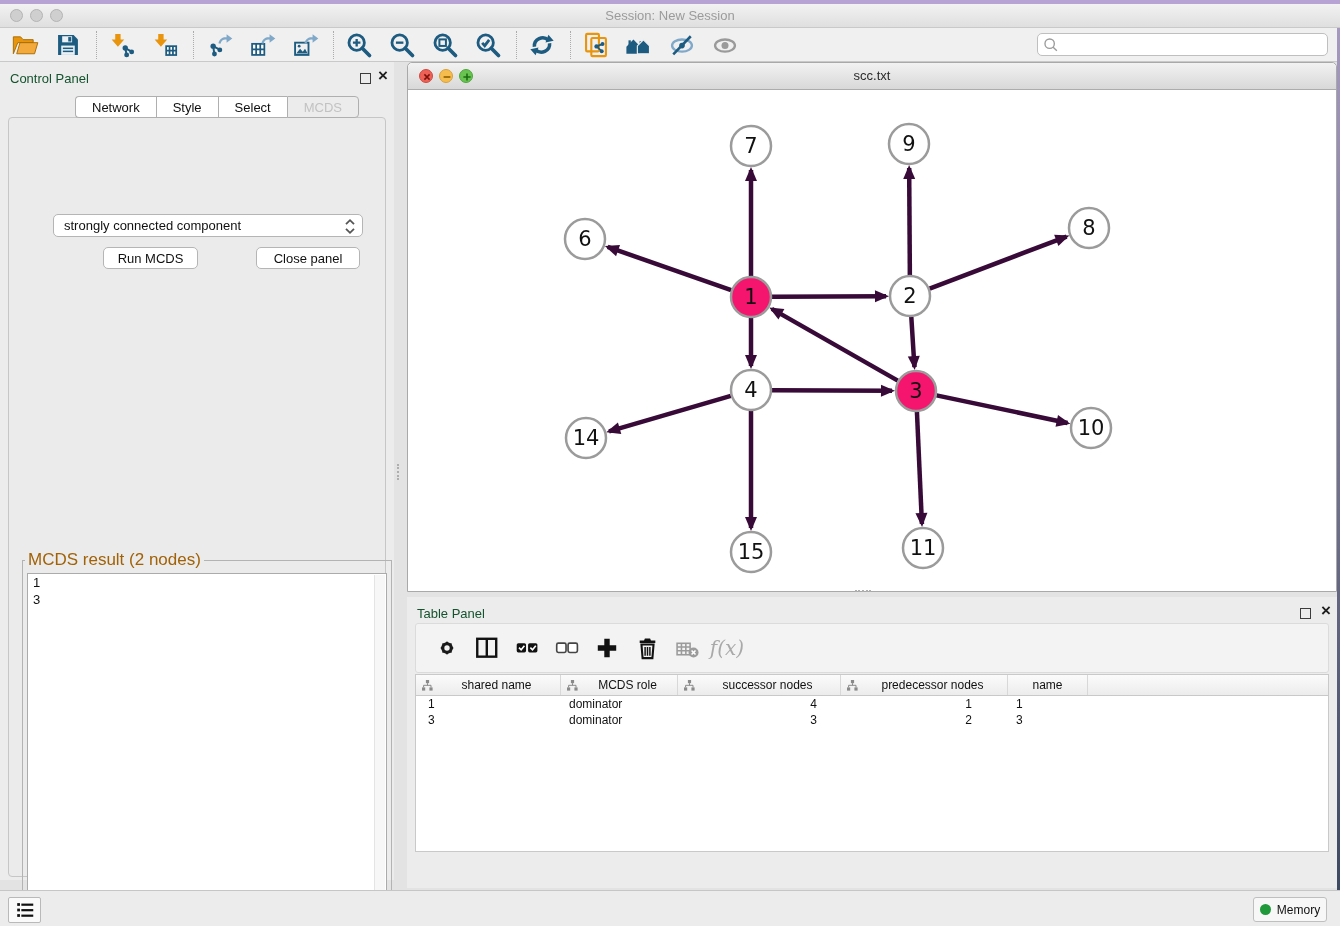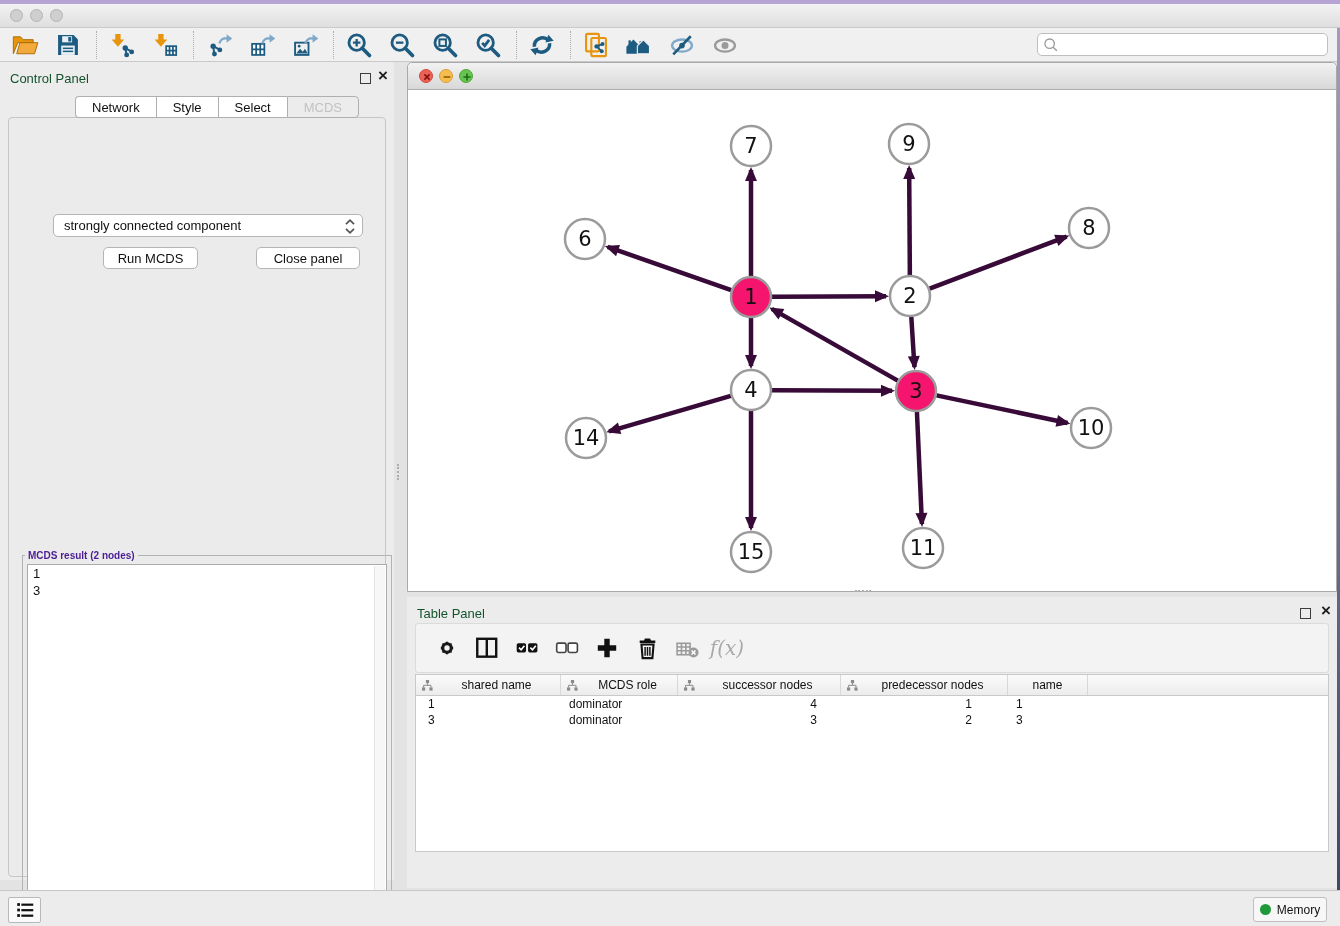--- a/index.html
+++ b/index.html
@@ -53,21 +53,21 @@
            border:1px solid #B5B5B5; border-radius:5px; font-size:13px; color:#111;
            display:flex; align-items:center; padding-left:10px; }
   .combo-arrows { position:absolute; right:6px; top:3px; }
   .btn { position:absolute; height:22px; background:#fff; border:1px solid #B5B5B5; border-radius:5px;
          font-size:13px; color:#111; display:flex; align-items:center; justify-content:center; }
   .btn-run { left:94px; top:129px; width:95px;text-align:center; }
   .btn-closep { left:202px; top:129px; width:104px;margin-left:45px; }
 
   fieldset.result-group { position:absolute; left:13px; top:432px; width:370px; height:378px;
            border:1px solid #B3B3B3; }
-  fieldset.result-group legend { font-size:10px; color:#4c1d95; padding:0 3px; margin-left:2px;font-weight:bold; }
+  fieldset.result-group legend { font-size:17px; color:#a16207; padding:0 3px; margin-left:2px; }
   .result-area { position:absolute; left:4px; top:3px; width:360px; height:360px; background:#fff;
                  border:1px solid #ABABAB; font-size:13px; color:#111; }
   .result-line { padding:0 5px; line-height:17px; }
   .result-scroll { position:absolute; right:1px; top:1px; width:11px; height:358px; background:#F7F7F7;
                    border-left:1px solid #E4E4E4; }
 
   
   .net-window { position:absolute; left:407px; top:62px; width:930px; height:530px;
                 border:1px solid #A9A9A9; border-radius:5px 5px 0 0; background:#fff; }
   .net-titlebar { position:absolute; left:0; top:0; width:100%; height:27px;
@@ -124,20 +124,21 @@
 
 <div class="frame-top"></div>
 <div class="frame-right"></div>
 
 <div class="titlebar">
   <div class="tl-dots">
     <span class="tl-dot"></span>
     <span class="tl-dot"></span>
     <span class="tl-dot"></span>
   </div>
+  <div class="win-title">Session: New Session</div>
 </div>
 
 <div class="toolbar">
   <div class="tb-btn">
     <svg viewBox="0 0 24 24" width="28" height="28">
       <path class="fo" d="M2 19.5 L2 5 L8.2 5 L10.4 7.4 L19 7.4 L19 10 L5.8 10 Z" stroke="#A86A00" stroke-width="0.8"></path>
       <path d="M4.9 19.5 L7.7 10 L23 10 L20.2 19.5 Z" fill="#F3A93C" stroke="#A86A00" stroke-width="0.8"></path>
     </svg>
   </div>
   <div class="tb-btn">
@@ -323,20 +324,21 @@
         <svg width="14" height="14" viewBox="0 0 14 14">
           <path d="M3.6 7 H10.4" stroke="#8F5F00" stroke-width="1.6"></path>
           </svg>
       </span>
       <span class="tl tl-green">
         <svg width="14" height="14" viewBox="0 0 14 14">
           <path d="M7 3.4 V10.6 M3.4 7 H10.6" stroke="#1B6E0F" stroke-width="1.6"></path>
           </svg>
       </span>
     </div>
+    <div class="net-title">scc.txt</div>
   </div>
   <div class="net-canvas">
     <svg id="graph-svg" width="928" height="501">
         <defs>
           <marker id="arrow" markerUnits="userSpaceOnUse" markerWidth="18" markerHeight="16" refX="12" refY="7" orient="auto">
             <path d="M1 1 L15 7 L1 13 Z" fill="#380A38"></path>
           </marker>
         </defs>
         <line x1="343" y1="186" x2="343" y2="80" stroke="#380A38" stroke-width="4.5" marker-end="url(#arrow)"></line>
         <line x1="323.1752536154717" y1="200.07328138371903" x2="199.65685301088945" y2="156.91624984717825" stroke="#380A38" stroke-width="4.5" marker-end="url(#arrow)"></line>

